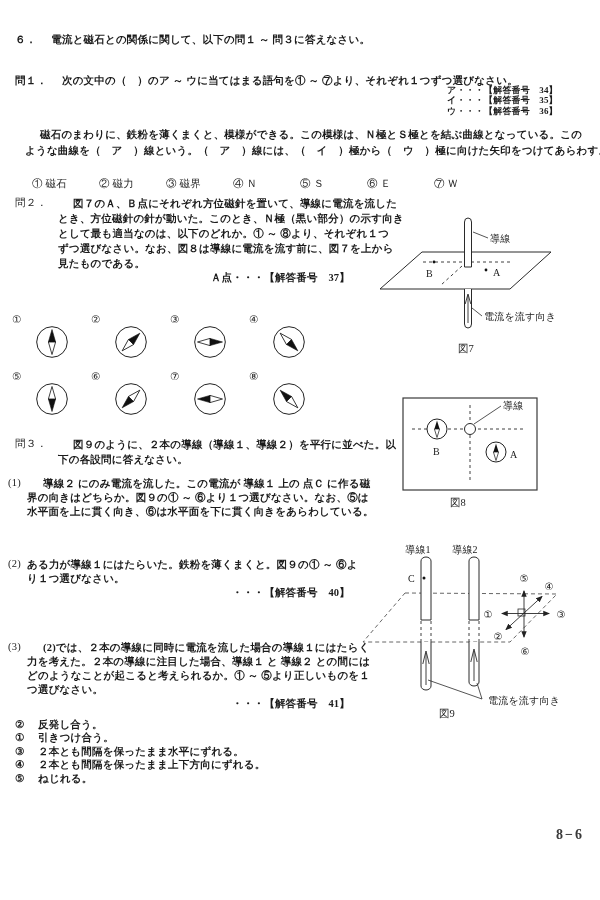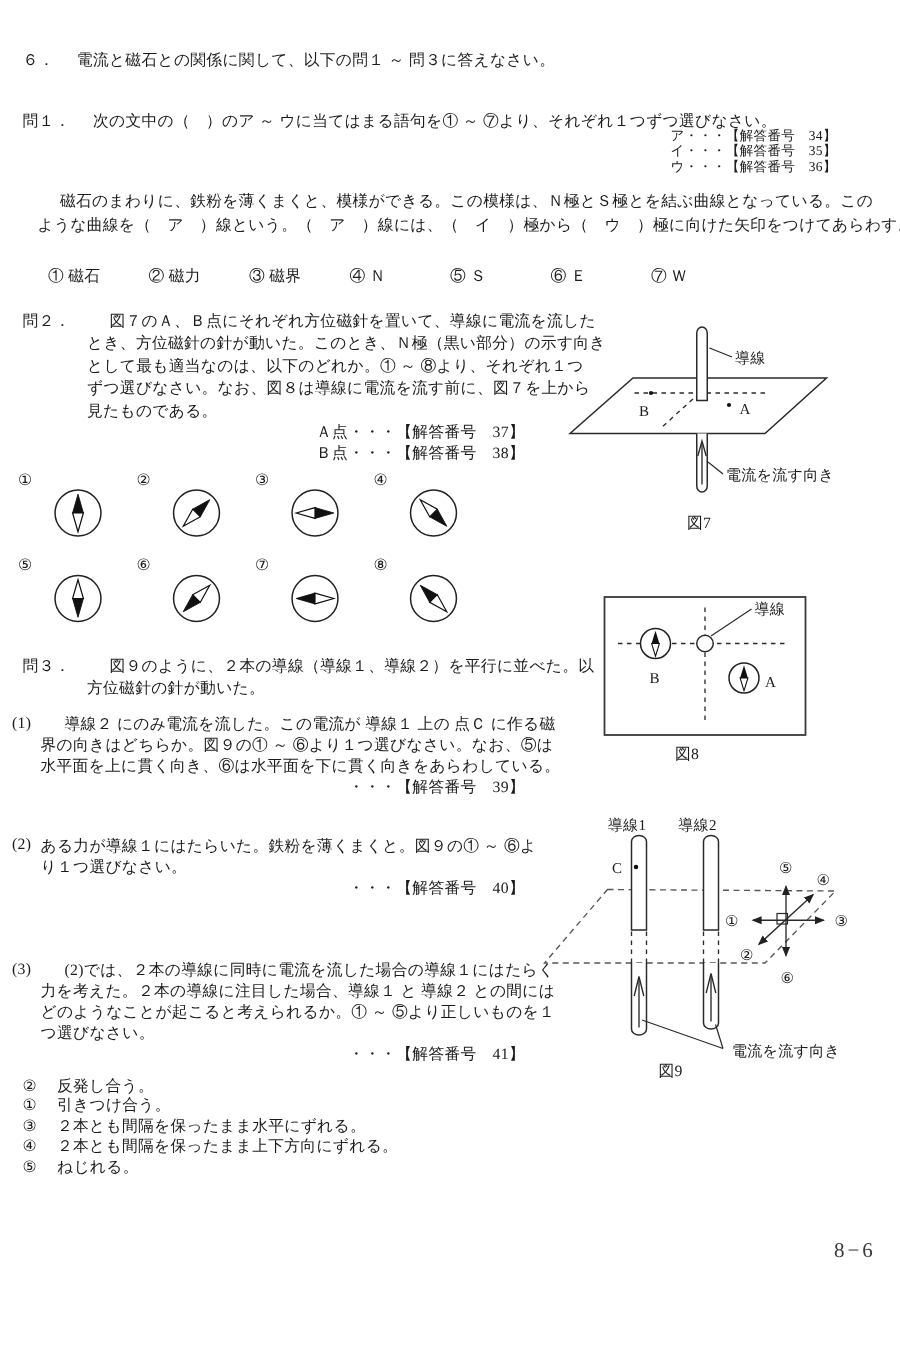--- a/index.html
+++ b/index.html
@@ -2,21 +2,21 @@
 <html><head>
 <meta charset="utf-8">
 <style>
   html,body{margin:0;padding:0;}
   body{
     width:600px;height:900px;background:#ffffff;position:relative;overflow:hidden;
     font-family:"Liberation Serif","DejaVu Serif",serif;color:#1b1b1b;
     font-size:10.5px;letter-spacing:0.2px;
   }
   .abs{position:absolute;}
-  .nw{white-space:nowrap;}
+  .nw{white-space:nowrap;font-weight:bold;}
   .qlabel{position:absolute;left:15px;top:0;}
   .plabel{position:absolute;left:8px;top:0;}
   .block{position:absolute;left:0;width:395px;}
   .lines38{margin-left:58px;line-height:15px;}
   .lines38 .first{text-indent:15px;}
   .lines27{margin-left:27px;line-height:14px;}
   .lines27 .first{text-indent:16px;}
   .refline{line-height:14.2px;}
   .rightref38{width:312px;margin-left:38px;text-align:right;}
   .rightref27{width:323px;margin-left:27px;text-align:right;}
@@ -60,32 +60,31 @@
 <div class="abs choices-row" style="left:32px;top:177px;">
   <span class="opt">① 磁石</span>
   <span class="opt">② 磁力</span>
   <span class="opt">③ 磁界</span>
   <span class="opt">④ Ｎ</span>
   <span class="opt">⑤ Ｓ</span>
   <span class="opt">⑥ Ｅ</span>
   <span class="opt">⑦ Ｗ</span>
 </div>
 
-<div class="block" style="top:207px;">
+<div class="block" style="top:196px;">
   <span class="qlabel">問２．</span>
   <div class="lines38">
     <div class="nw first">図７のＡ、Ｂ点にそれぞれ方位磁針を置いて、導線に電流を流した</div>
     <div class="nw">とき、方位磁針の針が動いた。このとき、Ｎ極（黒い部分）の示す向き</div>
     <div class="nw">として最も適当なのは、以下のどれか。① ～ ⑧より、それぞれ１つ</div>
     <div class="nw">ずつ選びなさい。なお、図８は導線に電流を流す前に、図７を上から</div>
     <div class="nw">見たものである。</div>
   </div>
   <div class="rightref38 refline">
     <div class="nw">Ａ点・・・【解答番号　37】</div>
-    <div class="nw">Ｂ点・・・【解答番号　38】</div>
   </div>
 </div>
 
 <div class="compass-grid">
 
   <div class="compass-cell" style="left:0;top:0;">
     <span class="num">①</span>
     <svg width="34" height="34" viewBox="-17 -17 34 34">
       <circle r="15.3" fill="#fff" stroke="#222" stroke-width="1"></circle>
       <g transform="rotate(0)">
@@ -164,32 +163,31 @@
         <polygon points="3.6,0 0,12.5 -3.6,0" fill="#fff" stroke="#111" stroke-width="0.8"></polygon>
       </g>
     </svg>
   </div>
 </div>
 
 <div class="block" style="top:437px;">
   <span class="qlabel">問３．</span>
   <div class="lines38">
     <div class="nw first">図９のように、２本の導線（導線１、導線２）を平行に並べた。以</div>
-    <div class="nw">方位磁針の針が動いた。</div>
+    <div class="nw">下の各設問に答えなさい。</div>
   </div>
 </div>
 
 <div class="block" style="top:477px;">
   <span class="plabel">(1)</span>
   <div class="lines27">
     <div class="nw first">導線２ にのみ電流を流した。この電流が 導線１ 上の 点Ｃ に作る磁</div>
     <div class="nw">界の向きはどちらか。図９の① ～ ⑥より１つ選びなさい。なお、⑤は</div>
     <div class="nw">水平面を上に貫く向き、⑥は水平面を下に貫く向きをあらわしている。</div>
   </div>
-  <div class="rightref27 refline nw">・・・【解答番号　39】</div>
 </div>
 
 <div class="block" style="top:558px;">
   <span class="plabel">(2)</span>
   <div class="lines27">
     <div class="nw">ある力が導線１にはたらいた。鉄粉を薄くまくと。図９の① ～ ⑥よ</div>
     <div class="nw">り１つ選びなさい。</div>
   </div>
   <div class="rightref27 refline nw">・・・【解答番号　40】</div>
 </div>

